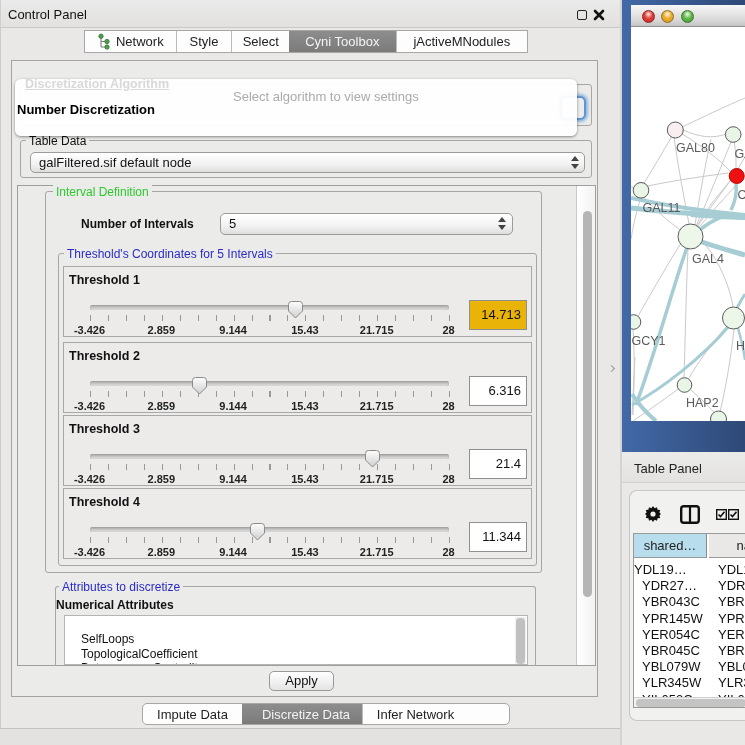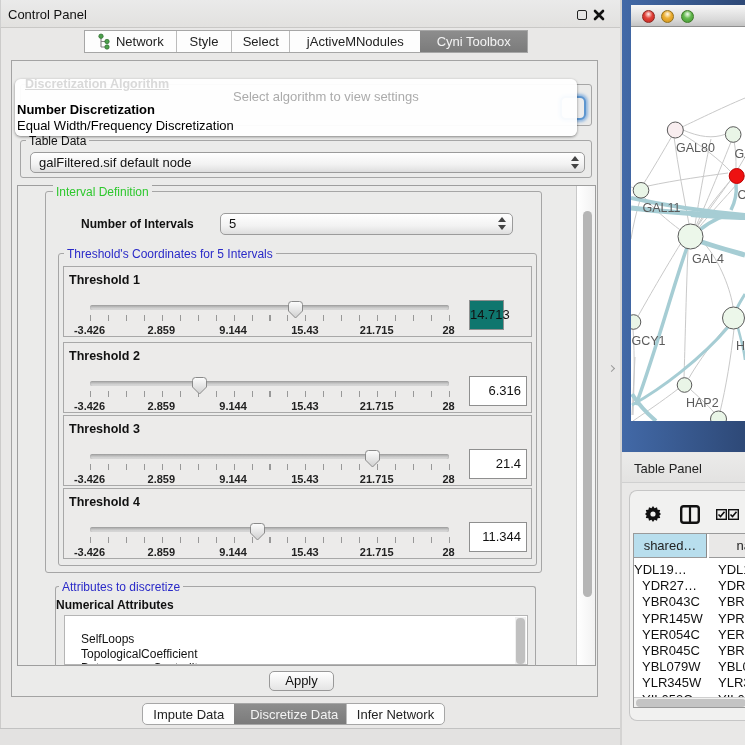--- a/index.html
+++ b/index.html
@@ -30,22 +30,22 @@
       <svg width="14" height="17" viewBox="0 0 14 17" style="margin-right:5px;">
         <path d="M4 3.5 V14 M4 8.5 H10 M4 14 H10" stroke="#808080" stroke-width="1.1" fill="none"></path>
         <circle cx="4" cy="3.2" r="2.2" fill="#4ca04c" stroke="#2e6b2e" stroke-width="0.7"></circle>
         <circle cx="10" cy="8.5" r="2.2" fill="#4ca04c" stroke="#2e6b2e" stroke-width="0.7"></circle>
         <circle cx="10" cy="14" r="2.2" fill="#4ca04c" stroke="#2e6b2e" stroke-width="0.7"></circle>
       </svg>
       <span>Network</span>
     </div>
     <div style="width:56px;display:flex;align-items:center;justify-content:center;border-right:1px solid #bcbcbc;">Style</div>
     <div style="width:57px;display:flex;align-items:center;justify-content:center;">Select</div>
+    <div style="width:107px;display:flex;align-items:center;justify-content:center;background:linear-gradient(#8d8d8d,#7b7b7b);color:#f4f4f4;">Cyni Toolbox</div>
     <div style="width:132px;display:flex;align-items:center;justify-content:center;border-left:1px solid #bcbcbc;">jActiveMNodules</div>
-    <div style="width:107px;display:flex;align-items:center;justify-content:center;background:linear-gradient(#8d8d8d,#7b7b7b);color:#f4f4f4;">Cyni Toolbox</div>
   </div>
 
   <div class="abs" style="left:11px;top:60px;width:587px;height:637px;background:#ebebea;border:1px solid #a3a3a3;"></div>
 
   <div class="gbox" style="left:20px;top:84px;width:572px;height:42px;"></div>
 
   <div class="abs" style="left:560px;top:96px;width:26px;height:24px;border-radius:6px;box-shadow:0 0 3px 2px #8fb6e0;border:2px solid #5e96cf;background:#ececec;"></div>
 
   <div class="gbox" style="left:20px;top:140px;width:572px;height:38px;"></div>
   <div class="gtitle" style="left:26px;top:134px;color:#111;">Table Data</div>
@@ -53,21 +53,20 @@
   <div class="abs" style="left:39px;top:155px;font-size:13px;color:#111;">galFiltered.sif default node</div>
   <div class="abs" style="left:571px;top:156px;">
     <div style="width:0;height:0;border-left:4px solid transparent;border-right:4px solid transparent;border-bottom:5px solid #444;"></div>
     <div style="width:0;height:0;margin-top:3px;border-left:4px solid transparent;border-right:4px solid transparent;border-top:5px solid #444;"></div>
   </div>
 
   <div class="abs" style="left:15px;top:79px;width:562px;height:57px;background:rgba(255,255,255,0.95);border-radius:6px;box-shadow:0 1px 3px rgba(0,0,0,0.45);"></div>
   <div class="abs" style="left:25px;top:77px;font-size:12.5px;font-weight:bold;color:#d9d9d9;text-decoration:underline;">Discretization Algorithm</div>
   <div class="abs" style="left:233px;top:89px;font-size:13px;color:#ababab;">Select algorithm to view settings</div>
   <div class="abs" style="left:17px;top:102px;font-size:13px;font-weight:bold;color:#000;">Number Discretization</div>
-  <div class="abs" style="left:17px;top:117.5px;font-size:13px;color:#000;">Equal Width/Frequency Discretization</div>
 
   <div class="abs" style="left:17px;top:185px;width:579px;height:481px;border:1px solid #9e9e9e;background:#ebebea;"></div>
 
   <div class="abs" style="left:576px;top:186px;width:19px;height:479px;background:linear-gradient(90deg,#ffffff,#f2f2f2);border-left:1px solid #c9c9c9;"></div>
   <div class="abs" style="left:583px;top:211px;width:9px;height:386px;background:#b5b5b5;border-radius:4.5px;"></div>
 
   <div class="gbox" style="left:45px;top:191px;width:497px;height:382px;"></div>
   <div class="gtitle" style="left:53px;top:185px;color:#2ec82e;">Interval Definition</div>
 
   <div class="abs" style="left:81px;top:217px;font-size:12px;font-weight:bold;color:#111;">Number of Intervals</div>
@@ -93,21 +92,21 @@
             <stop offset="1" stop-color="#cfcfcf"></stop>
           </linearGradient>
         </defs>
     </svg>
     <div class="abs" style="left:-4.5px;top:57px;width:60px;text-align:center;font-size:11px;font-weight:bold;color:#222;">-3.426</div>
     <div class="abs" style="left:67.3px;top:57px;width:60px;text-align:center;font-size:11px;font-weight:bold;color:#222;">2.859</div>
     <div class="abs" style="left:139.1px;top:57px;width:60px;text-align:center;font-size:11px;font-weight:bold;color:#222;">9.144</div>
     <div class="abs" style="left:210.9px;top:57px;width:60px;text-align:center;font-size:11px;font-weight:bold;color:#222;">15.43</div>
     <div class="abs" style="left:282.7px;top:57px;width:60px;text-align:center;font-size:11px;font-weight:bold;color:#222;">21.715</div>
     <div class="abs" style="left:354.5px;top:57px;width:60px;text-align:center;font-size:11px;font-weight:bold;color:#222;">28</div>
-    <div class="abs" style="left:405px;top:33px;width:35px;height:30px;background:#0f766e;border:1px solid #8f8f8f;font-size:13px;color:#111;text-align:right;line-height:28px;padding-right:5px;">14.713</div>
+    <div class="abs" style="left:405px;top:33px;width:58px;height:30px;background:#eab308;border:1px solid #8f8f8f;font-size:13px;color:#111;text-align:right;line-height:28px;padding-right:5px;">14.713</div>
   </div>
 
   <div class="abs" style="left:63px;top:342px;width:469px;height:71px;border:1px solid #a8a8a8;background:#ecebea;">
     <div class="abs" style="left:5px;top:6px;font-size:12.5px;font-weight:bold;color:#111;">Threshold 2</div>
     <div class="abs" style="left:25.5px;top:38px;width:359px;height:5px;border-radius:2.5px;background:linear-gradient(#9e9e9e,#c9c9c9 55%,#e3e3e3);box-shadow:inset 0 0 1px #8a8a8a;"></div>
     <div class="abs" style="left:25.5px;top:48px;width:360px;height:6px;background:repeating-linear-gradient(90deg,#989898 0 1px,transparent 1px 17.950px);"></div>
     <svg class="abs" style="left:128.3px;top:34px;" width="15" height="18" viewBox="0 0 15 18">
       <path d="M3.5 0.5 h8 a3 3 0 0 1 3 3 v6.5 l-7 7 l-7 -7 v-6.5 a3 3 0 0 1 3 -3 z" fill="url(#thg342)" stroke="#8a8a8a" stroke-width="1"></path>
       <defs>
           <linearGradient id="thg342" x1="0" y1="0" x2="0" y2="1">
@@ -175,21 +174,21 @@
   <div class="abs" style="left:64px;top:615px;width:464px;height:50px;background:#ffffff;border:1px solid #b5b5b5;overflow:hidden;">
     <div style="font-size:12px;color:#111;padding-left:16px;line-height:14.5px;padding-top:16px;">SelfLoops<br>TopologicalCoefficient<br>BetweennessCentrality</div>
     <div class="abs" style="right:1px;top:1px;width:11px;height:48px;background:#f0f0f0;"></div>
     <div class="abs" style="right:2px;top:2px;width:9px;height:46px;background:#c0c0c0;border-radius:4px;"></div>
   </div>
 
   <div class="abs" style="left:18px;top:666px;width:578px;height:30px;background:#ebebea;"></div>
 
   <div class="abs" style="left:269px;top:671px;width:65px;height:20px;border:1px solid #999;border-radius:5px;background:linear-gradient(#ffffff,#e4e4e4);text-align:center;font-size:13px;color:#111;line-height:18px;">Apply</div>
 
-  <div class="abs" style="left:142px;top:703px;width:303px;height:22px;background:#fdfdfd;border:1px solid #a6a6a6;border-radius:5px;overflow:hidden;display:flex;font-size:13px;color:#222;">
+  <div class="abs" style="left:142px;top:703px;width:368px;height:22px;background:#fdfdfd;border:1px solid #a6a6a6;border-radius:5px;overflow:hidden;display:flex;font-size:13px;color:#222;">
     <div style="width:99px;display:flex;align-items:center;justify-content:center;">Impute Data</div>
     <div style="width:120px;display:flex;align-items:center;justify-content:center;background:linear-gradient(#8d8d8d,#7b7b7b);color:#f4f4f4;padding-left:8px;">Discretize Data</div>
     <div style="width:106px;display:flex;align-items:center;justify-content:center;border-left:1px solid #bcbcbc;">Infer Network</div>
   </div>
 
   <div class="abs" style="left:0;top:728px;width:622px;height:17px;background:#e3e2e1;border-top:1px solid #c2c2c2;"></div>
   <div class="abs" style="left:609px;top:366px;width:5px;height:5px;border-top:1px solid #9a9a9a;border-right:1px solid #9a9a9a;transform:rotate(45deg);"></div>
 
   <div class="abs" style="left:620px;top:0;width:2px;height:745px;background:#d4d3d2;"></div>
 </div>

